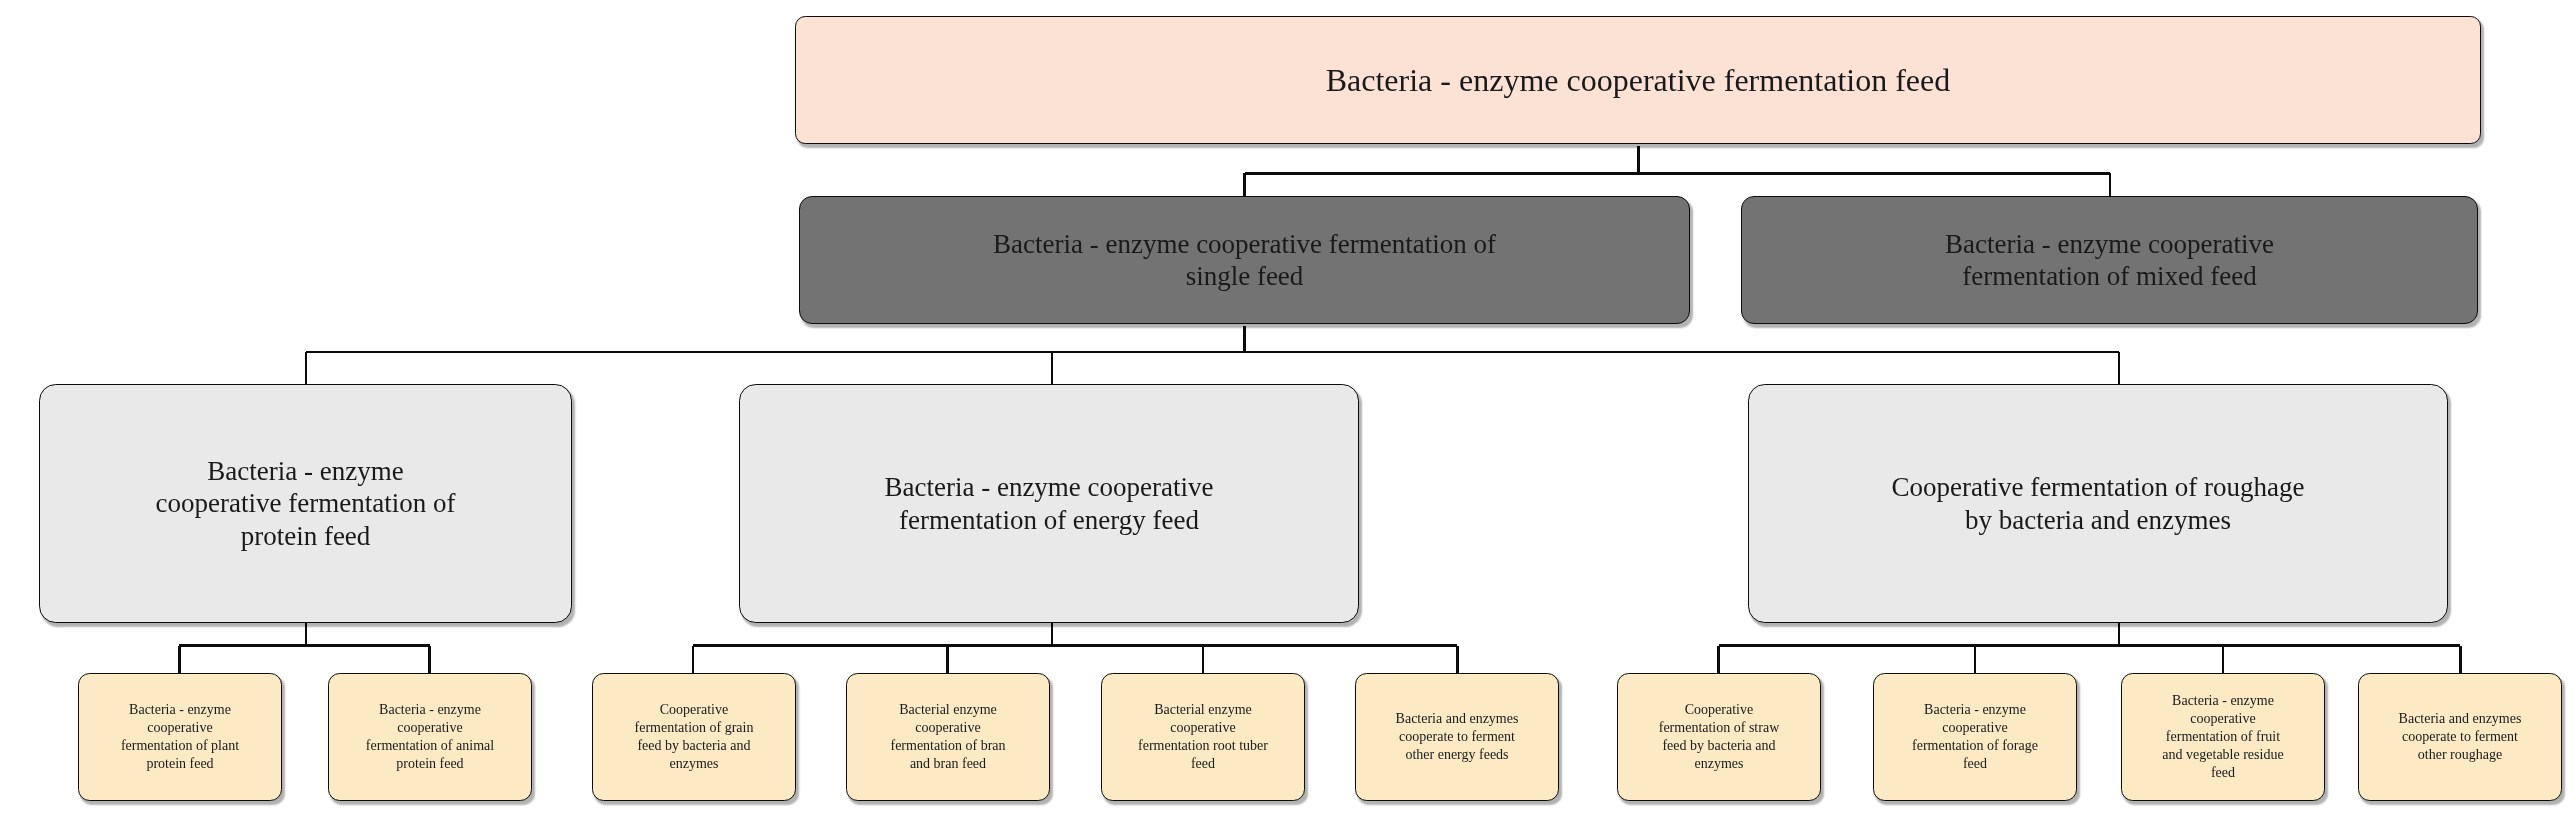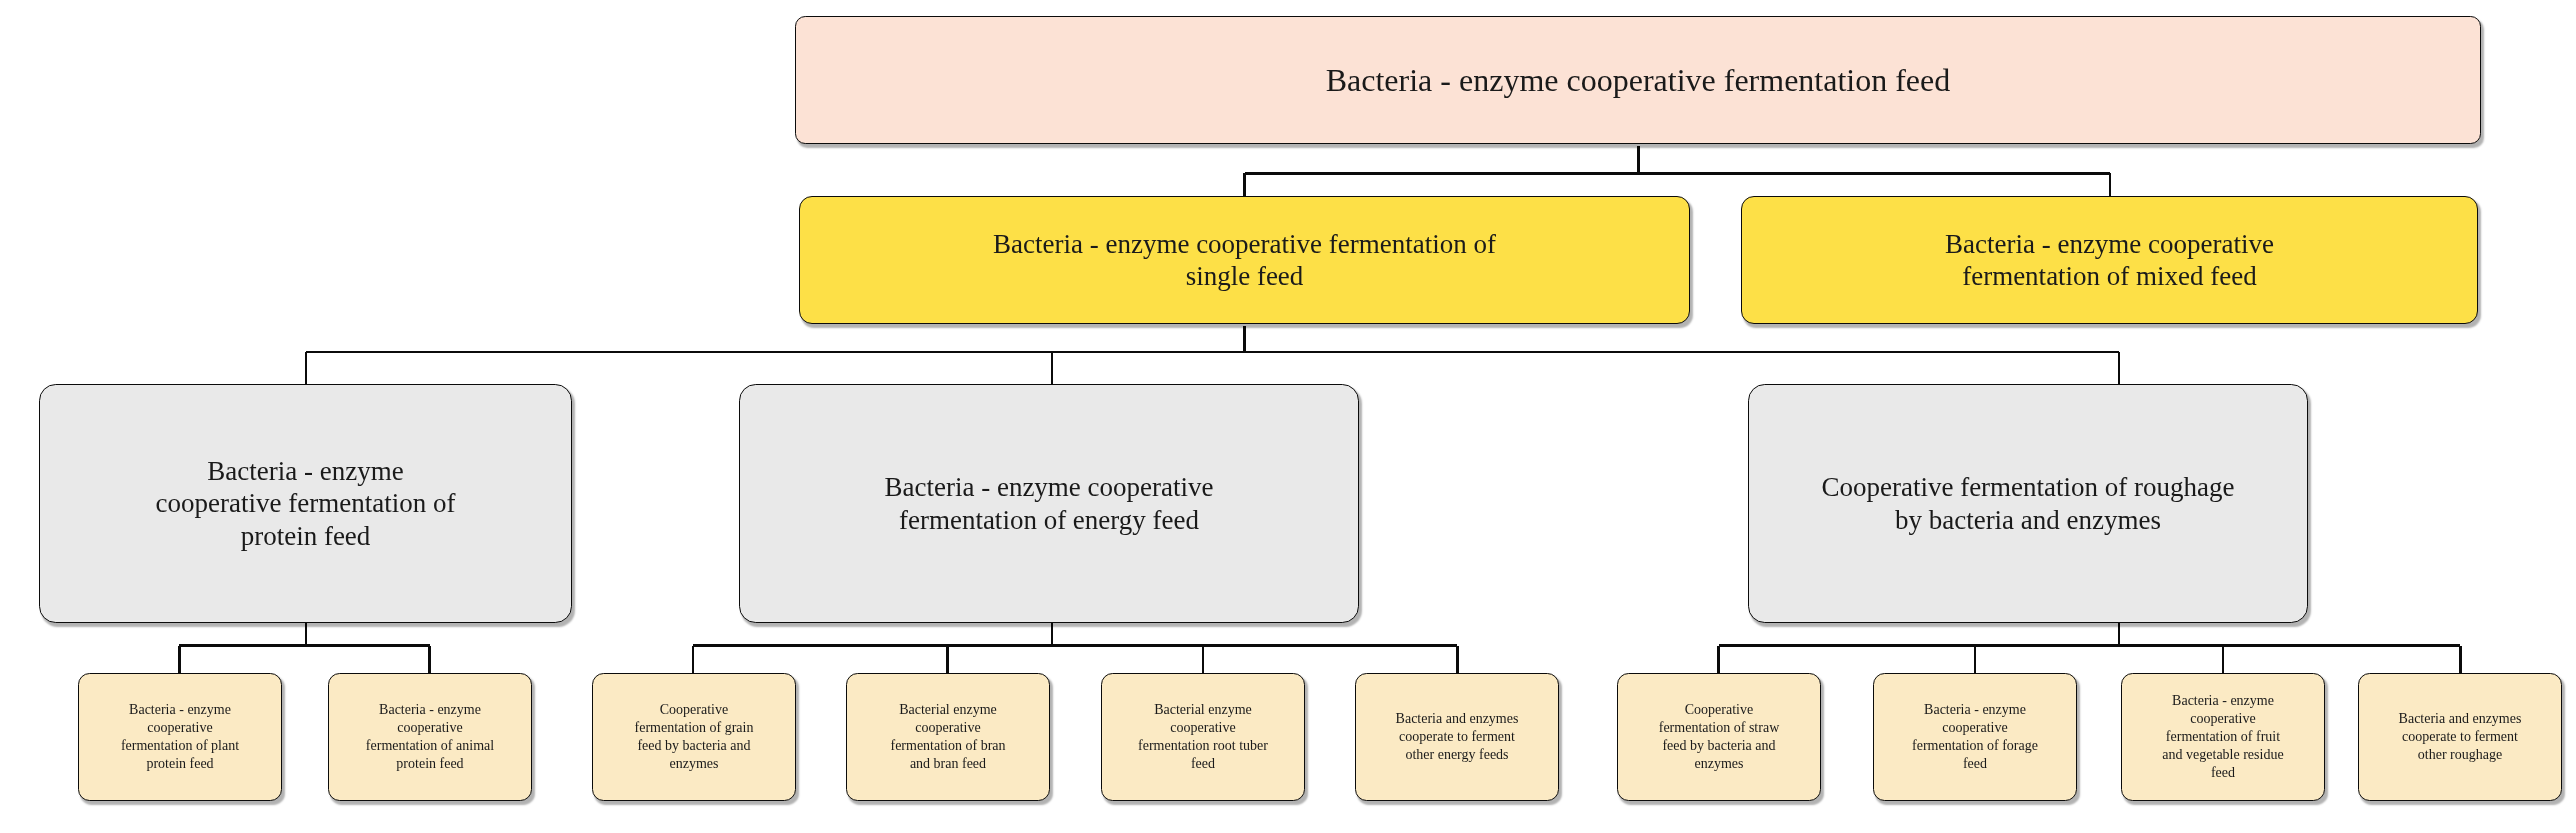--- a/index.html
+++ b/index.html
@@ -32,21 +32,21 @@
   }
 
   
   .lvl-root{
     background:#fce2d5;
     font-size:32px;
     border-radius:10.3px;
   }
   
   .lvl2{
-    background:#fde047;
+    background:#737373;
     font-size:27px;
     border-radius:13px;
   }
   
   .lvl3{
     background:#e9e9e9;
     font-size:27px;
     border-radius:16.7px;
   }
   
@@ -106,21 +106,21 @@
   <div class="node lvl2" style="left:1721px;top:196px;width:737px;height:128px;">Bacteria - enzyme cooperative
 fermentation of mixed feed</div>
 
   <div class="node lvl3" style="left:19px;top:384px;width:533px;height:239px;">Bacteria - enzyme
 cooperative fermentation of
 protein feed</div>
 
   <div class="node lvl3" style="left:719px;top:384px;width:620px;height:239px;">Bacteria - enzyme cooperative
 fermentation of energy feed</div>
 
-  <div class="node lvl3" style="left:1728px;top:384px;width:560px;height:239px;">Cooperative fermentation of roughage
+  <div class="node lvl3" style="left:1728px;top:384px;width:700px;height:239px;">Cooperative fermentation of roughage
 by bacteria and enzymes</div>
 
   <div class="node leaf" style="left:58px;top:673px;width:204px;height:128px;">Bacteria - enzyme
 cooperative
 fermentation of plant
 protein feed</div>
 
   <div class="node leaf" style="left:308px;top:673px;width:204px;height:128px;">Bacteria - enzyme
 cooperative
 fermentation of animal

